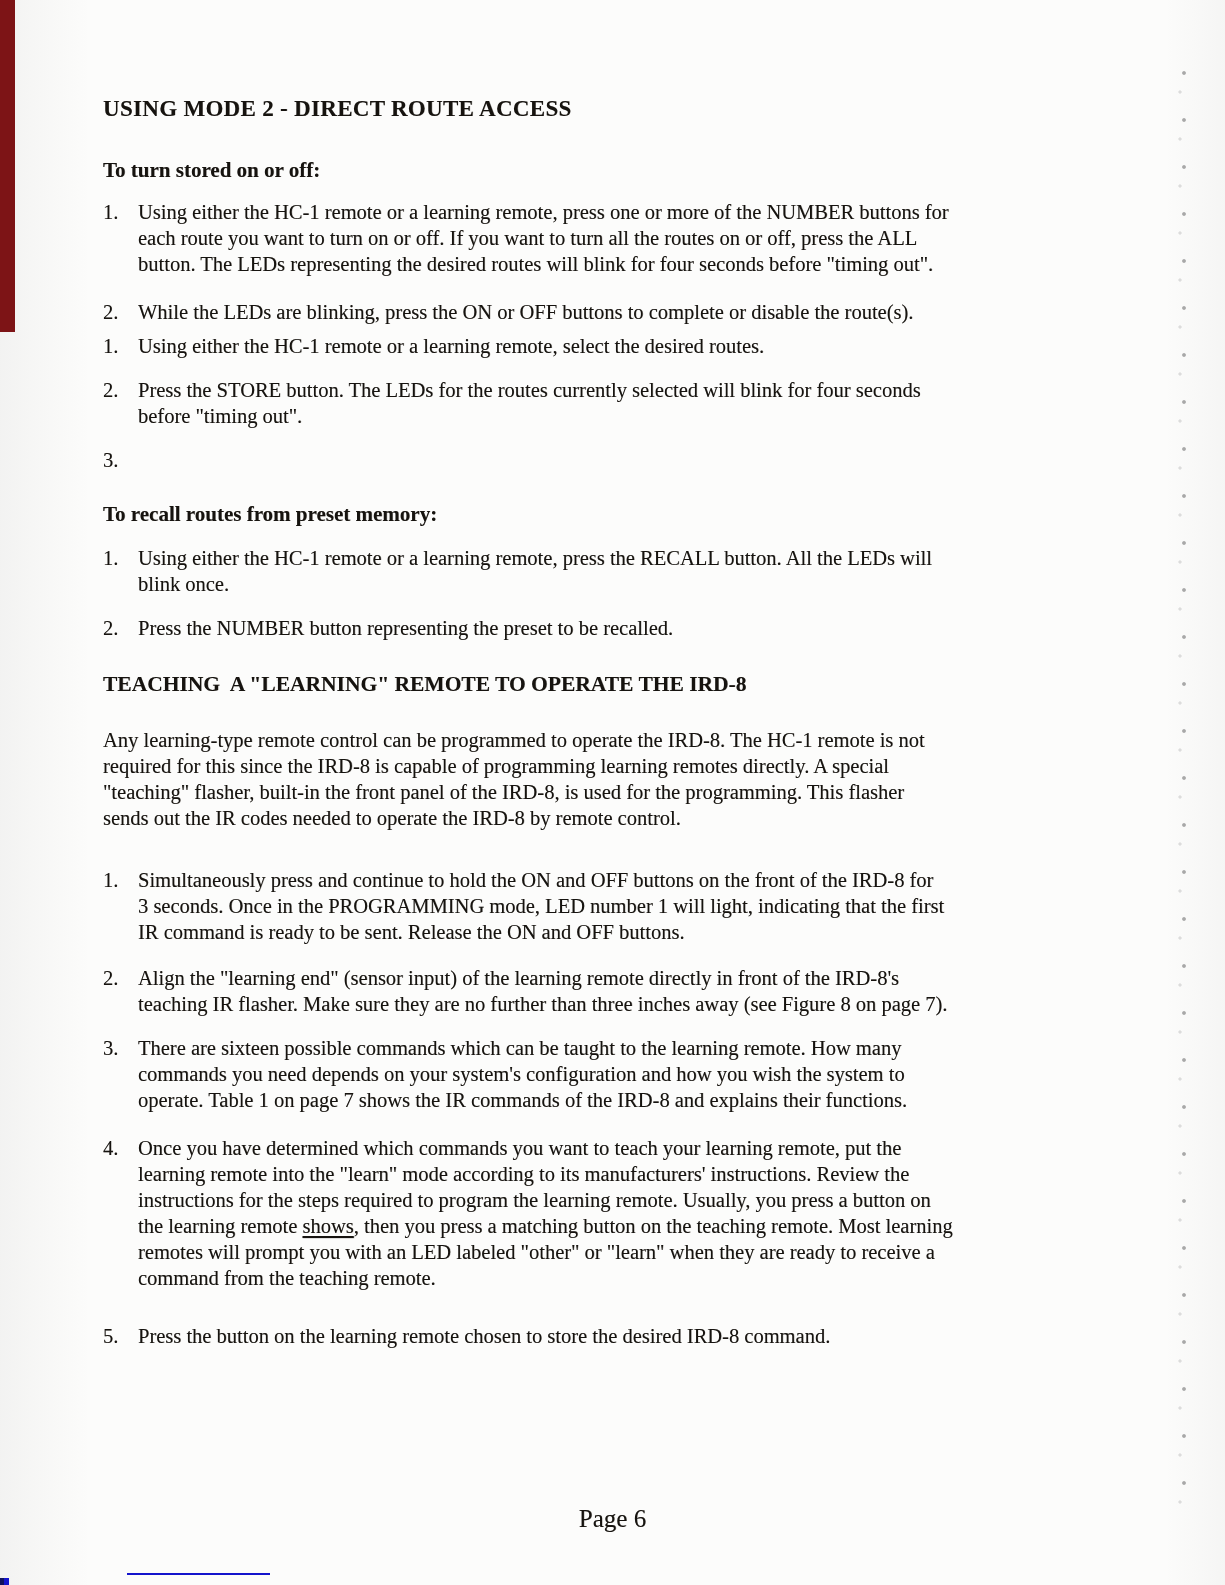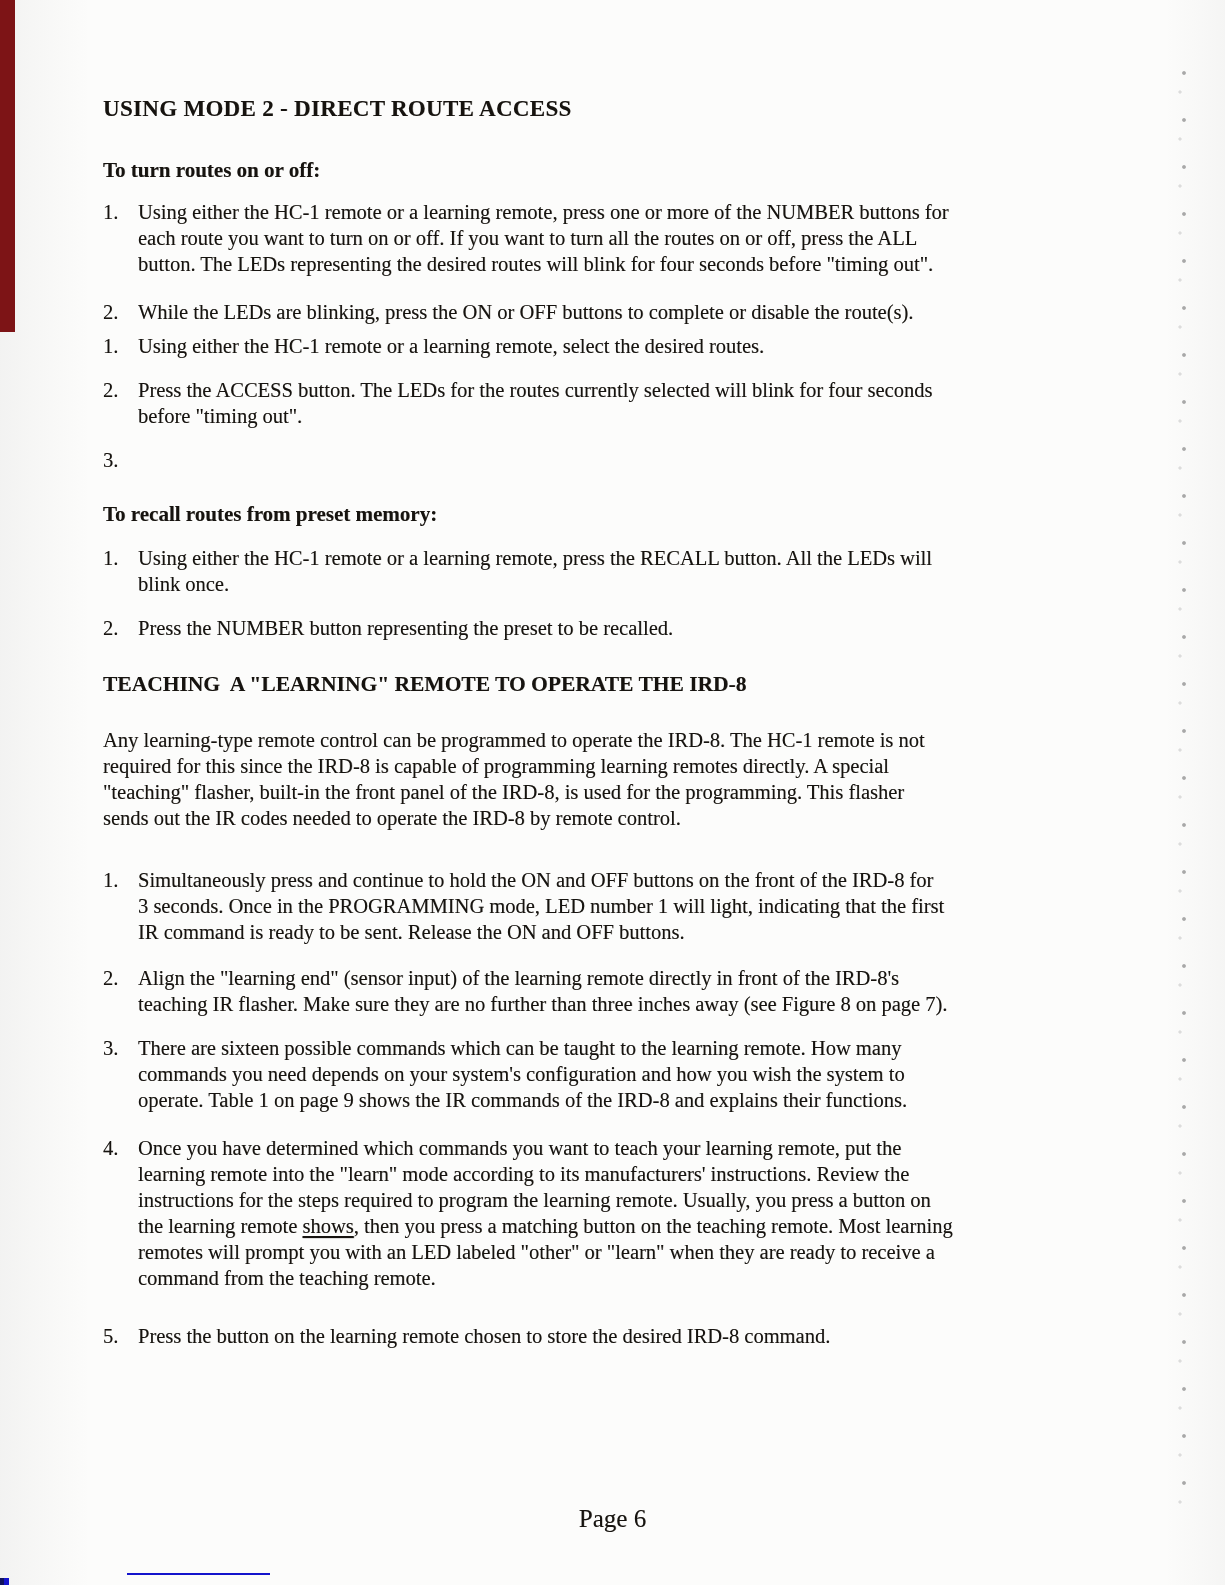--- a/index.html
+++ b/index.html
@@ -82,39 +82,39 @@
 
 <div class="page">
 
   <div class="redbar"></div>
   <div class="margindots"></div>
 
   <div class="content">
 
     <h1 class="title">USING MODE 2 - DIRECT ROUTE ACCESS</h1>
 
-    <h2 class="subhead mb16">To turn routes on or off:</h2>
+    <h2 class="subhead mb16">To turn stored on or off:</h2>
     <div class="item mb22">
       <span class="num">1.</span>
       <span class="txt">Using either the HC-1 remote or a learning remote, press one or more of the NUMBER buttons for
 each route you want to turn on or off. If you want to turn all the routes on or off, press the ALL
 button. The LEDs representing the desired routes will blink for four seconds before "timing out".</span>
     </div>
     <div class="item mb8">
       <span class="num">2.</span>
       <span class="txt">While the LEDs are blinking, press the ON or OFF buttons to complete or disable the route(s).</span>
     </div>
 
     <div class="item mb18">
       <span class="num">1.</span>
       <span class="txt">Using either the HC-1 remote or a learning remote, select the desired routes.</span>
     </div>
     <div class="item mb18">
       <span class="num">2.</span>
-      <span class="txt">Press the ACCESS button. The LEDs for the routes currently selected will blink for four seconds
+      <span class="txt">Press the STORE button. The LEDs for the routes currently selected will blink for four seconds
 before "timing out".</span>
     </div>
     <div class="item mb28">
       <span class="num">3.</span>
     </div>
 
     <h2 class="subhead mb18">To recall routes from preset memory:</h2>
     <div class="item mb18">
       <span class="num">1.</span>
       <span class="txt">Using either the HC-1 remote or a learning remote, press the RECALL button. All the LEDs will
@@ -140,21 +140,21 @@
     </div>
     <div class="item mb18">
       <span class="num">2.</span>
       <span class="txt">Align the "learning end" (sensor input) of the learning remote directly in front of the IRD-8's
 teaching IR flasher. Make sure they are no further than three inches away (see Figure 8 on page 7).</span>
     </div>
     <div class="item mb22">
       <span class="num">3.</span>
       <span class="txt">There are sixteen possible commands which can be taught to the learning remote. How many
 commands you need depends on your system's configuration and how you wish the system to
-operate. Table 1 on page 9 shows the IR commands of the IRD-8 and explains their functions.</span>
+operate. Table 1 on page 7 shows the IR commands of the IRD-8 and explains their functions.</span>
     </div>
     <div class="item mb32">
       <span class="num">4.</span>
       <span class="txt"><span>Once you have determined which commands you want to teach your learning remote, put the
 learning remote into the "learn" mode according to its manufacturers' instructions. Review the
 instructions for the steps required to program the learning remote. Usually, you press a button on
 the learning remote </span><span class="u">shows</span><span>, then you press a matching button on the teaching remote. Most learning
 remotes will prompt you with an LED labeled "other" or "learn" when they are ready to receive a
 command from the teaching remote.</span></span>
     </div>

